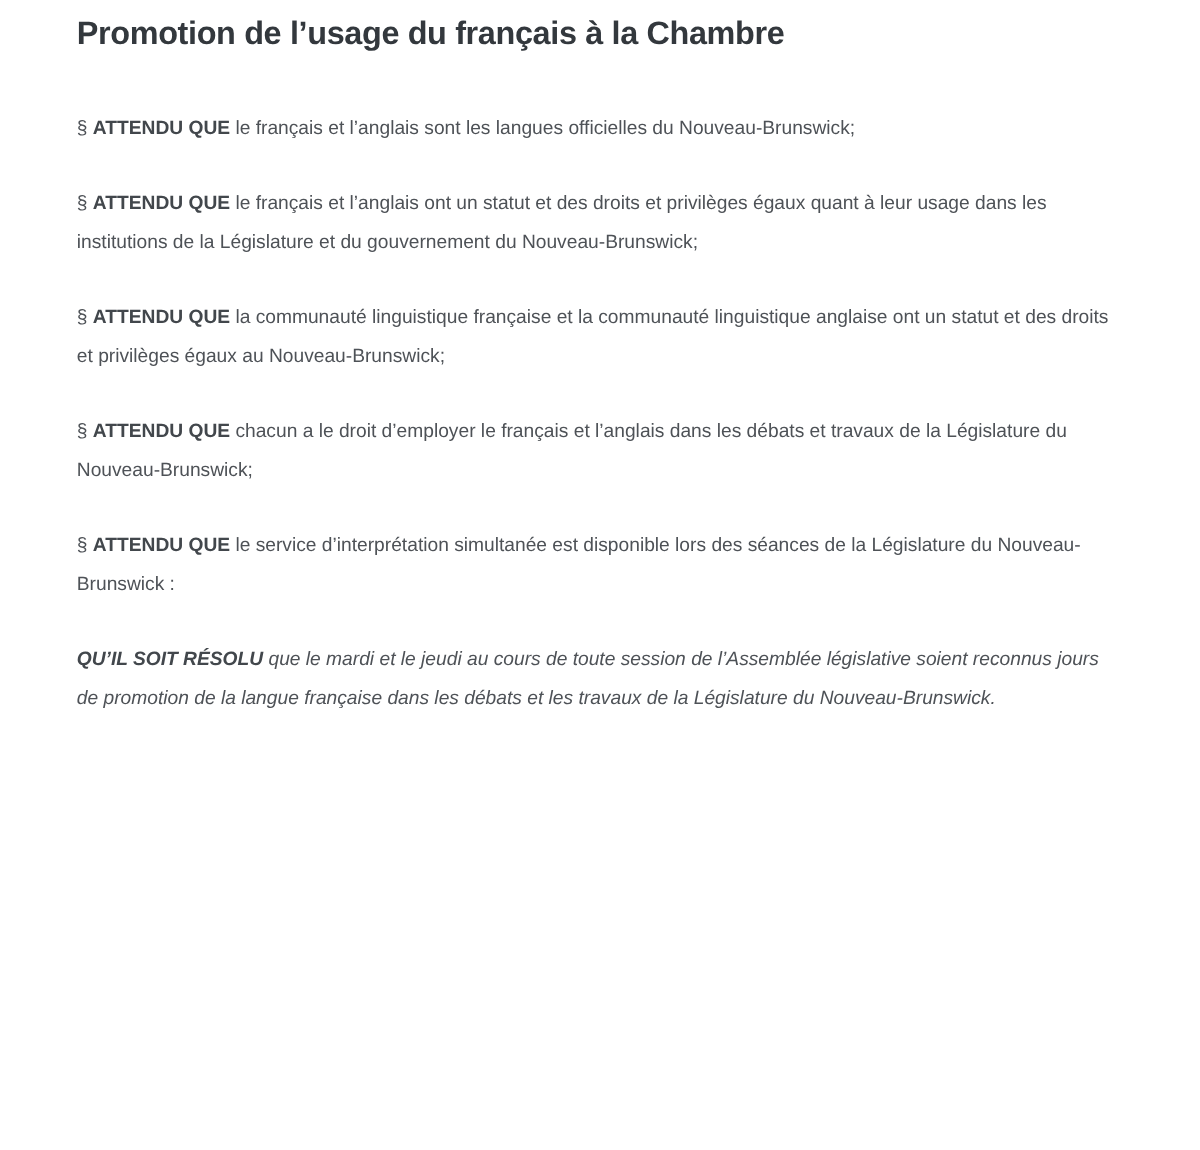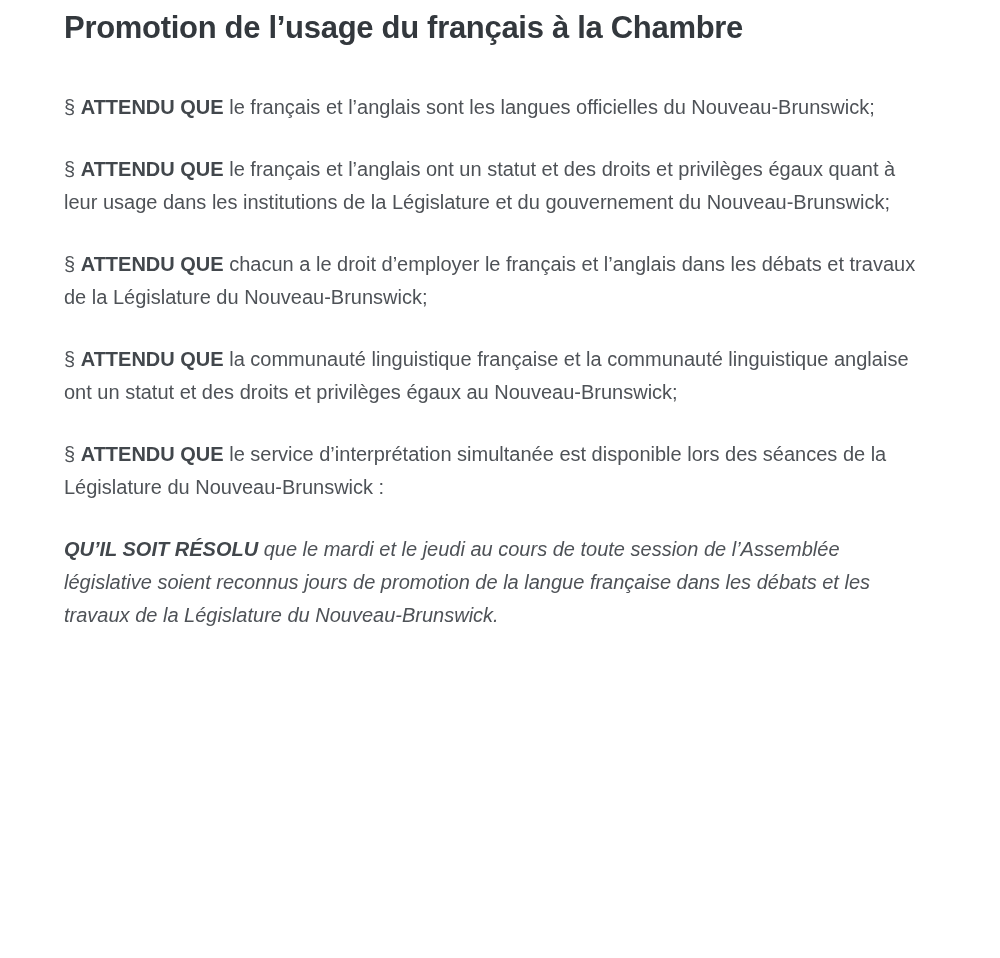--- a/index.html
+++ b/index.html
@@ -12,29 +12,29 @@
     height: 958px;
     font-family: "Liberation Sans", sans-serif;
     overflow: hidden;
   }
   .doc {
     padding: 9px 63px 0 64px;
     box-sizing: border-box;
   }
   .doc-title {
     margin: 0 0 44px 0;
-    font-size: 31px;
+    font-size: 27px;
     line-height: 38px;
     font-weight: 700;
     letter-spacing: -0.3px;
     color: #33383d;
   }
   .para {
     margin: 0 12px 29px 0;
-    font-size: 20px;
+    font-size: 16px;
     line-height: 33px;
     font-weight: 400;
     color: #4e5257;
     max-width: 872px;
   }
   .para:last-child {
     margin-bottom: 0;
     font-style: italic;
   }
   .para .lead-bold {
@@ -54,25 +54,25 @@
 
   <p class="para">
     <span class="section-sign">§ </span><span class="lead-bold">ATTENDU QUE</span><span> le français et l’anglais sont les langues officielles du Nouveau-Brunswick;</span>
   </p>
 
   <p class="para">
     <span class="section-sign">§ </span><span class="lead-bold">ATTENDU QUE</span><span> le français et l’anglais ont un statut et des droits et privilèges égaux quant à leur usage dans les institutions de la Législature et du gouvernement du Nouveau-Brunswick;</span>
   </p>
 
   <p class="para">
-    <span class="section-sign">§ </span><span class="lead-bold">ATTENDU QUE</span><span> chacun a le droit d’employer le français et l’anglais dans les débats et travaux de la Législature du Nouveau-Brunswick;</span>
+    <span class="section-sign">§ </span><span class="lead-bold">ATTENDU QUE</span><span> la communauté linguistique française et la communauté linguistique anglaise ont un statut et des droits et privilèges égaux au Nouveau-Brunswick;</span>
   </p>
 
   <p class="para">
-    <span class="section-sign">§ </span><span class="lead-bold">ATTENDU QUE</span><span> la communauté linguistique française et la communauté linguistique anglaise ont un statut et des droits et privilèges égaux au Nouveau-Brunswick;</span>
+    <span class="section-sign">§ </span><span class="lead-bold">ATTENDU QUE</span><span> chacun a le droit d’employer le français et l’anglais dans les débats et travaux de la Législature du Nouveau-Brunswick;</span>
   </p>
 
 
 
   <p class="para">
     <span class="section-sign">§ </span><span class="lead-bold">ATTENDU QUE</span><span> le service d’interprétation simultanée est disponible lors des séances de la Législature du Nouveau-Brunswick :</span>
   </p>
 
   <p class="para">
     <span class="section-sign"></span><span class="lead-bold">QU’IL SOIT RÉSOLU</span><span> que le mardi et le jeudi au cours de toute session de l’Assemblée législative soient reconnus jours de promotion de la langue française dans les débats et les travaux de la Législature du Nouveau-Brunswick.</span>

